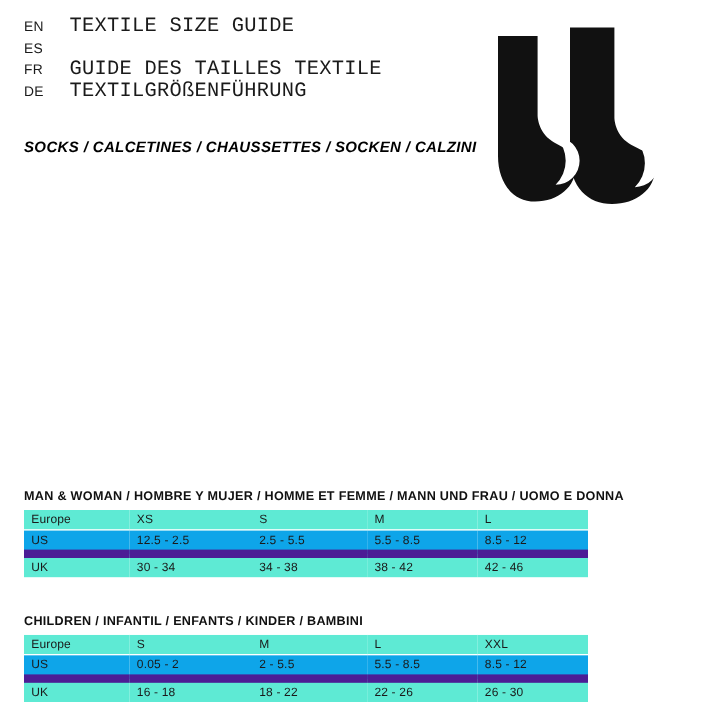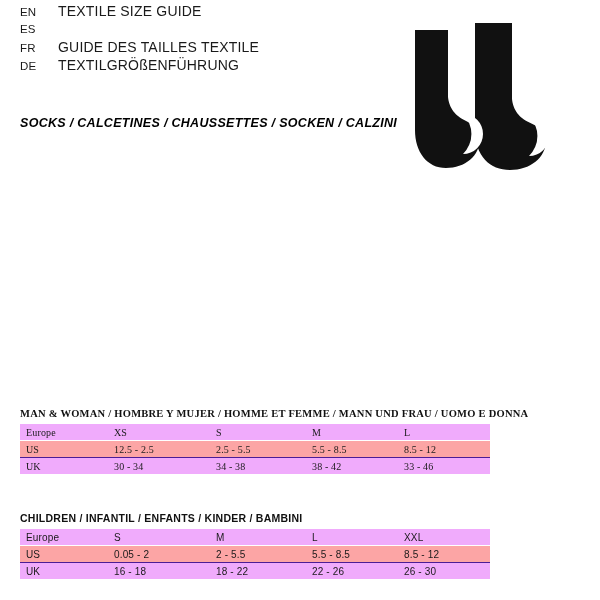--- a/index.html
+++ b/index.html
@@ -19,39 +19,40 @@
     position: relative;
     width: 600px;
     height: 600px;
     box-sizing: border-box;
   }
 
   
   .lang-block {
     position: absolute;
     left: 20px;
-    top: 2px;
+    top: 14px;
     width: 380px;
   }
   .lang-row {
     display: flex;
     align-items: baseline;
     height: 18px;
     line-height: 18px;
   }
   .lang-code {
     width: 38px;
     font-size: 11.5px;
     letter-spacing: 0.2px;
     color: #1a1a1a;
   }
   .lang-title {
-    font-size: 14px;
+    font-size: 17px;
     letter-spacing: 0.2px;
     color: #1a1a1a;
+    font-family: Liberation Mono, monospace;
   }
 
   
   .product-line {
     position: absolute;
     left: 20px;
     top: 116px;
     font-size: 12.5px;
     font-weight: bold;
     letter-spacing: 0.3px;
@@ -67,21 +68,21 @@
     width: 180px;
     height: 165px;
   }
 
   
   .table-section {
     position: absolute;
     left: 20px;
     width: 560px;
   }
-  .table-section.adults { top: 408px; font-family: Liberation Serif, serif; }
+  .table-section.adults { top: 408px; }
   .table-section.children { top: 512px; }
 
   .section-title {
     font-size: 10.5px;
     font-weight: bold;
     letter-spacing: 0.25px;
     color: #111111;
     margin-bottom: 4px;
   }
 
@@ -93,25 +94,25 @@
   table.size-table td {
     font-size: 10px;
     color: #1a1a1a;
     height: 16px;
     padding: 0 0 0 6px;
     border-top: 1px solid #ffffff;
     vertical-align: middle;
     letter-spacing: 0.15px;
   }
   table.size-table tr.shaded td {
-    background: #f0abfc;
+    background: #5eead4;
   }
   table.size-table tr.plain td {
-    background: #fca5a5;
-    border-bottom: 1px solid #4c1d95;
+    background: #0ea5e9;
+    border-bottom: 7px solid #4c1d95;
   }
   table.size-table col.c0 { width: 88px; }
   table.size-table col.c1 { width: 102px; }
   table.size-table col.c2 { width: 96px; }
   table.size-table col.c3 { width: 92px; }
   table.size-table col.c4 { width: 92px; }
 
   .hdr-cell { font-weight: normal; }
 </style>
 </head>
@@ -180,21 +181,21 @@
           <td>12.5 - 2.5</td>
           <td>2.5 - 5.5</td>
           <td>5.5 - 8.5</td>
           <td>8.5 - 12</td>
         </tr>
         <tr class="shaded">
           <td>UK</td>
           <td>30 - 34</td>
           <td>34 - 38</td>
           <td>38 - 42</td>
-          <td>33 - 46</td>
+          <td>42 - 46</td>
         </tr>
       </tbody>
     </table>
   </div>
 
   <div class="table-section children">
     <div class="section-title">CHILDREN / INFANTIL / ENFANTS / KINDER / BAMBINI</div>
     <table class="size-table">
       <colgroup>
           <col class="c0">

